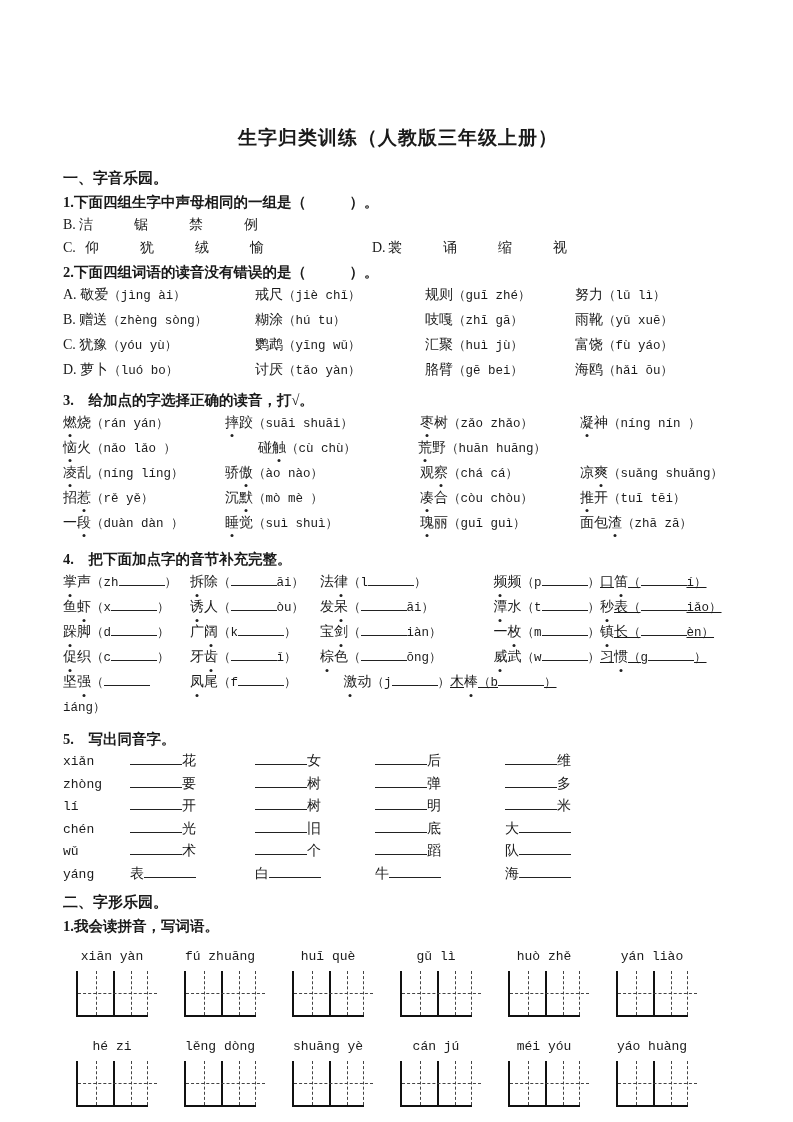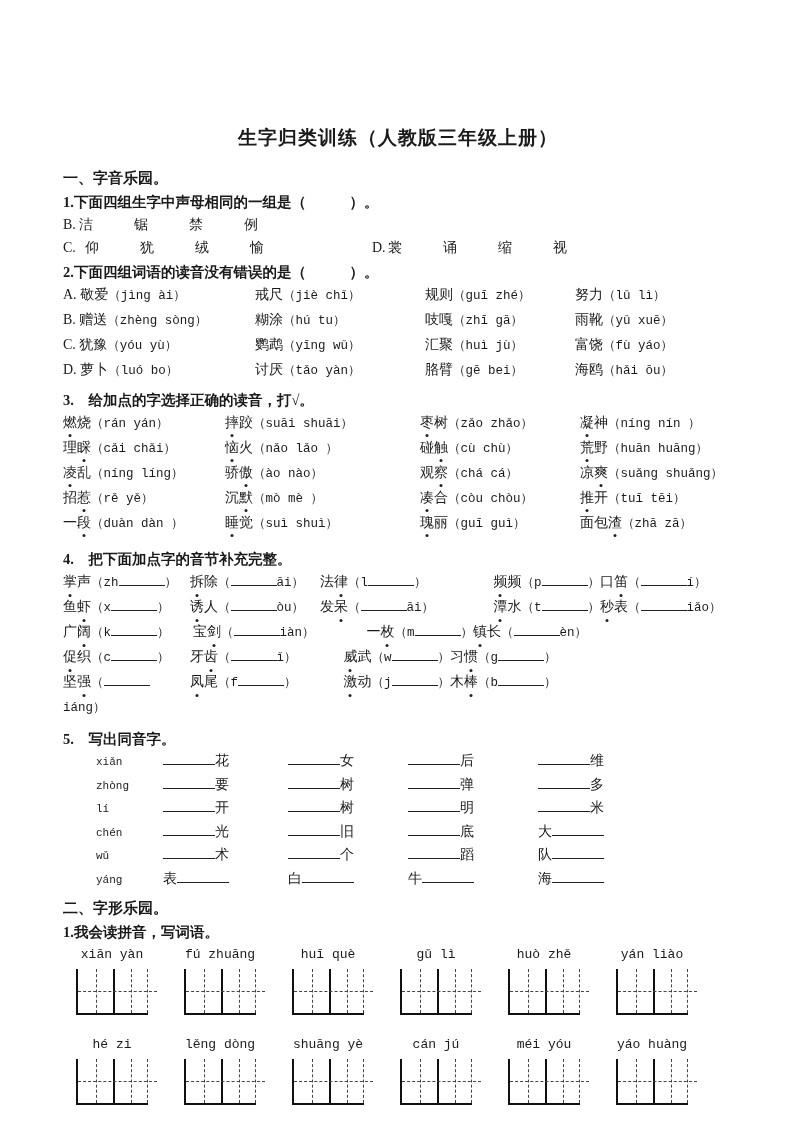--- a/index.html
+++ b/index.html
@@ -33,28 +33,28 @@
   
   .q1col1{width:309px;}
   .q1chars span{display:inline-block;width:55px;}
   
   .q2c1{width:192px;} .q2c2{width:170px;} .q2c3{width:150px;} .q2c4{flex:1;}
   
   .q3c1{width:162px;} .q3c2{width:195px;} .q3c3{width:160px;} .q3c4{flex:1;}
   
   .q4row{display:flex;font-size:14px;line-height:24px;}
   .q4c{display:block;}
-  .q4c1{width:127px;} .q4c2{width:130px;} .q4c3{width:150px;} .q4c4{width:130px;text-align:right;} .q4c5{flex:1;}
+  .q4c1{width:127px;} .q4c2{width:130px;} .q4c3{width:150px;} .q4c4{width:130px;text-align:right;} .q4c5{flex:1;text-decoration:underline;}
   
   .q5row{display:flex;font-size:14px;line-height:21.5px;align-items:baseline;}
-  .q5lab{width:67px;font-family:"Liberation Mono","DejaVu Sans Mono",monospace;font-size:11px;margin-left:33px;}
+  .q5lab{width:67px;font-family:"Liberation Mono","DejaVu Sans Mono",monospace;font-size:13px;}
   .q5c1{width:125px;} .q5c2{width:120px;} .q5c3{width:130px;} .q5c4{flex:1;}
   .q5 .bl{width:52px;}
   
-  .grow{display:flex;gap:38px;padding-left:14px;margin-top:4px;}
+  .grow{display:flex;gap:38px;padding-left:14px;margin-top:12px;}
   .gunit{width:70px;display:flex;flex-direction:column;align-items:center;}
   .glabel{font-family:"Liberation Mono","DejaVu Sans Mono",monospace;font-size:13px;white-space:nowrap;margin-bottom:7px;}
   .tzg{position:relative;width:70px;height:44px;
        border-left:2px solid #111;border-bottom:2px solid #111;}
   .tzg i{position:absolute;display:block;}
   .tzg .mid{left:50%;top:0;bottom:0;border-left:2px solid #111;}
   .tzg .d1{left:25%;top:0;bottom:0;border-left:1px dashed #444;}
   .tzg .d2{left:75%;top:0;bottom:0;border-left:1px dashed #444;}
   .tzg .dr{right:0;top:0;bottom:0;border-left:1px dashed #444;}
   .tzg .dh{left:0;right:-9px;top:50%;border-top:1px dashed #444;}
@@ -110,21 +110,20 @@
   <div class="sp4"></div>
   <div class="stem">3.　给加点的字选择正确的读音，打√。</div>
   <div id="q3-rows">
       <div class="row">
         <span class="q3c1"><span><span class="zd">燃</span><span>烧</span></span><span class="py">（rán  yán）</span></span>
         <span class="q3c2"><span><span class="zd">摔</span><span>跤</span></span><span class="py">（suāi  shuāi）</span></span>
         <span class="q3c3"><span><span class="zd">枣</span><span>树</span></span><span class="py">（zǎo  zhǎo）</span></span>
         <span class="q3c4"><span><span class="zd">凝</span><span>神</span></span><span class="py">（níng  nín ）</span></span>
       </div>
       <div class="row">
-        <span class="q3c1"><span><span>理</span><span class="zd">睬</span></span><span class="py">（cǎi  chǎi）</span></span>
         <span class="q3c2"><span><span class="zd">恼</span><span>火</span></span><span class="py">（nǎo  lǎo ）</span></span>
         <span class="q3c3"><span><span>碰</span><span class="zd">触</span></span><span class="py">（cù  chù）</span></span>
         <span class="q3c4"><span><span class="zd">荒</span><span>野</span></span><span class="py">（huān  huāng）</span></span>
       </div>
       <div class="row">
         <span class="q3c1"><span><span class="zd">凌</span><span>乱</span></span><span class="py">（níng  líng）</span></span>
         <span class="q3c2"><span><span>骄</span><span class="zd">傲</span></span><span class="py">（ào  nào）</span></span>
         <span class="q3c3"><span><span>观</span><span class="zd">察</span></span><span class="py">（chá  cá）</span></span>
         <span class="q3c4"><span><span>凉</span><span class="zd">爽</span></span><span class="py">（suǎng  shuǎng）</span></span>
       </div>
@@ -153,28 +152,30 @@
         <span class="q4c q4c5"><span><span>口</span><span class="zd">笛</span></span><span class="py">（</span><span class="bl" style="width: 46px;"></span><span class="py">í）</span></span>
       </div>
       <div class="q4row">
         <span class="q4c q4c1"><span><span>鱼</span><span class="zd">虾</span></span><span class="py">（x</span><span class="bl" style="width: 46px;"></span><span class="py">）</span></span>
         <span class="q4c q4c2"><span><span class="zd">诱</span><span>人</span></span><span class="py">（</span><span class="bl" style="width: 46px;"></span><span class="py">òu）</span></span>
         <span class="q4c q4c3"><span><span>发</span><span class="zd">呆</span></span><span class="py">（</span><span class="bl" style="width: 46px;"></span><span class="py">āi）</span></span>
         <span class="q4c q4c4"><span><span class="zd">潭</span><span>水</span></span><span class="py">（t</span><span class="bl" style="width: 46px;"></span><span class="py">）</span></span>
         <span class="q4c q4c5"><span><span class="zd">秒</span><span>表</span></span><span class="py">（</span><span class="bl" style="width: 46px;"></span><span class="py">iǎo）</span></span>
       </div>
       <div class="q4row">
+        <span class="q4c q4c1"><span><span class="zd">跺</span><span>脚</span></span><span class="py">（d</span><span class="bl" style="width: 46px;"></span><span class="py">）</span></span>
         <span class="q4c q4c2"><span><span>广</span><span class="zd">阔</span></span><span class="py">（k</span><span class="bl" style="width: 46px;"></span><span class="py">）</span></span>
         <span class="q4c q4c3"><span><span>宝</span><span class="zd">剑</span></span><span class="py">（</span><span class="bl" style="width: 46px;"></span><span class="py">iàn）</span></span>
         <span class="q4c q4c4"><span><span>一</span><span class="zd">枚</span></span><span class="py">（m</span><span class="bl" style="width: 46px;"></span><span class="py">）</span></span>
         <span class="q4c q4c5"><span><span class="zd">镇</span><span>长</span></span><span class="py">（</span><span class="bl" style="width: 46px;"></span><span class="py">èn）</span></span>
       </div>
       <div class="q4row">
         <span class="q4c q4c1"><span><span class="zd">促</span><span>织</span></span><span class="py">（c</span><span class="bl" style="width: 46px;"></span><span class="py">）</span></span>
         <span class="q4c q4c2"><span><span>牙</span><span class="zd">齿</span></span><span class="py">（</span><span class="bl" style="width: 46px;"></span><span class="py">ǐ）</span></span>
+        <span class="q4c q4c3"><span><span class="zd">棕</span><span>色</span></span><span class="py">（</span><span class="bl" style="width: 46px;"></span><span class="py">ōng）</span></span>
         <span class="q4c q4c4"><span><span class="zd">威</span><span>武</span></span><span class="py">（w</span><span class="bl" style="width: 46px;"></span><span class="py">）</span></span>
         <span class="q4c q4c5"><span><span>习</span><span class="zd">惯</span></span><span class="py">（g</span><span class="bl" style="width: 46px;"></span><span class="py">）</span></span>
       </div>
       <div class="q4row">
         <span class="q4c q4c1"><span><span>坚</span><span class="zd">强</span></span><span class="py">（</span><span class="bl" style="width: 46px;"></span><span class="py">iáng）</span></span>
         <span class="q4c q4c2"><span><span class="zd">凤</span><span>尾</span></span><span class="py">（f</span><span class="bl" style="width: 46px;"></span><span class="py">）</span></span>
         <span class="q4c q4c4"><span><span class="zd">激</span><span>动</span></span><span class="py">（j</span><span class="bl" style="width: 46px;"></span><span class="py">）</span></span>
         <span class="q4c q4c5"><span><span>木</span><span class="zd">棒</span></span><span class="py">（b</span><span class="bl" style="width: 46px;"></span><span class="py">）</span></span>
       </div>
     </div>

